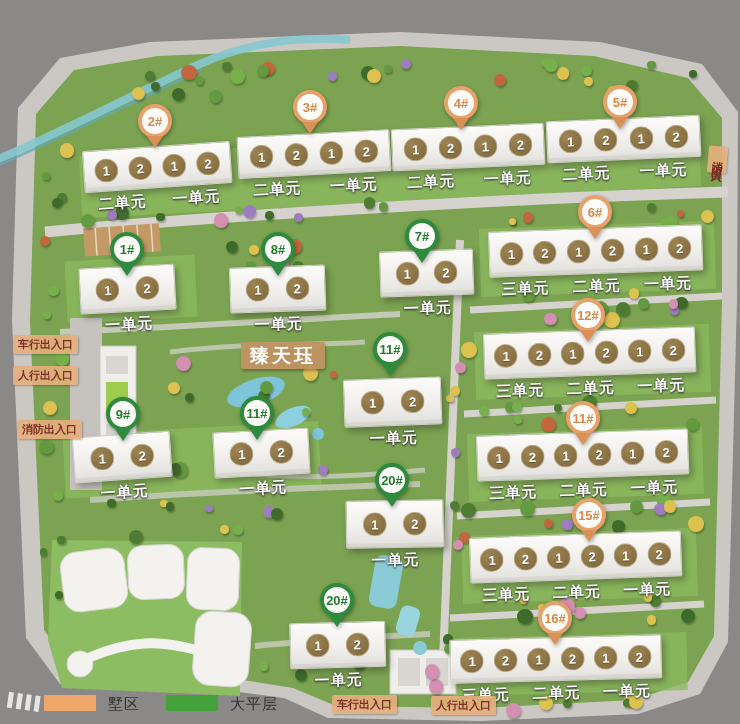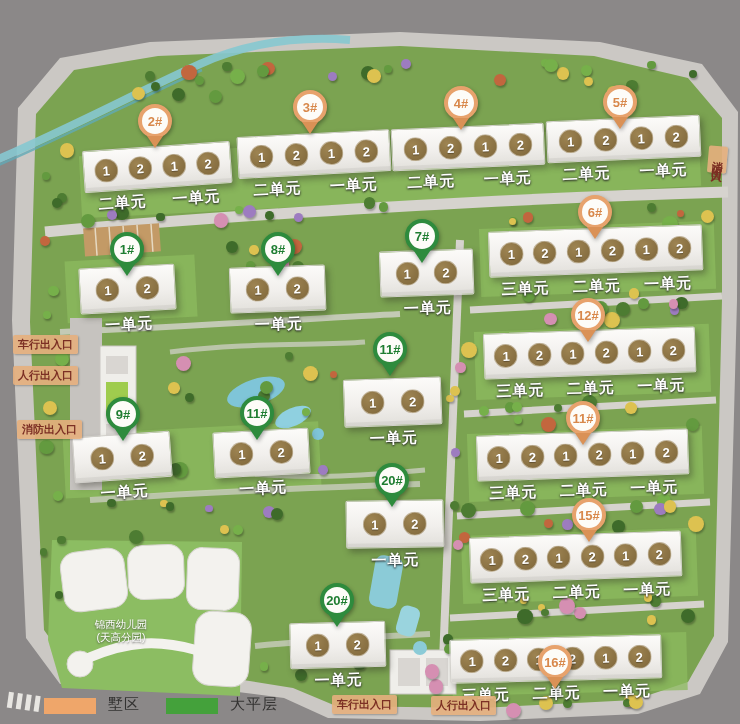--- a/index.html
+++ b/index.html
@@ -36,21 +36,21 @@
   .entrance{position:absolute;background:rgba(230,175,125,.9);color:#7c2f24;font-size:11px;
         font-weight:bold;padding:2px 5px;border-radius:2px;white-space:nowrap;
         box-shadow:1px 1px 2px rgba(0,0,0,.25);}
   .entrance.v{writing-mode:vertical-rl;padding:6px 2px;letter-spacing:3px;transform:rotate(5deg);}
   .title-box{position:absolute;left:241px;top:342px;width:84px;height:27px;border-radius:3px;
         background:rgba(192,146,98,.94);color:#fff;font-size:19px;font-weight:bold;letter-spacing:3px;
         display:flex;align-items:center;justify-content:center;box-shadow:1px 2px 3px rgba(0,0,0,.3);}
   .kg-label{position:absolute;left:78px;top:618px;width:86px;text-align:center;color:#fff;
         font-size:10.5px;line-height:13px;text-shadow:0 1px 2px rgba(50,50,50,.8);}
   .legend{position:absolute;left:44px;top:695px;display:flex;align-items:center;}
-  .legend-item{display:flex;align-items:flex-end;margin-right:26px;}
+  .legend-item{display:flex;align-items:flex-start;margin-right:26px;}
   .legend-swatch{width:52px;height:16px;margin-right:12px;}
   .legend-label{font-size:15px;color:#333231;letter-spacing:1px;}
   .watermark{position:absolute;right:3px;top:687px;font-size:17px;font-weight:bold;
         color:rgba(72,70,68,.88);letter-spacing:1px;}
 </style>
 </head>
 <body>
 
 <div id="stage">
 
@@ -543,21 +543,21 @@
         <div class="pin-tail"></div>
       </div>
       <div class="pin orange" style="left: 566px; top: 401px;">
         <div class="pin-circle">11#</div>
         <div class="pin-tail"></div>
       </div>
       <div class="pin orange" style="left: 572px; top: 498px;">
         <div class="pin-circle">15#</div>
         <div class="pin-tail"></div>
       </div>
-      <div class="pin orange" style="left: 538px; top: 601px; margin-top: 44px;">
+      <div class="pin orange" style="left: 538px; top: 601px;">
         <div class="pin-circle">16#</div>
         <div class="pin-tail"></div>
       </div>
       <div class="pin green" style="left: 110px; top: 232px;">
         <div class="pin-circle">1#</div>
         <div class="pin-tail"></div>
       </div>
       <div class="pin green" style="left: 261px; top: 232px;">
         <div class="pin-circle">8#</div>
         <div class="pin-tail"></div>
@@ -582,24 +582,21 @@
         <div class="pin-circle">20#</div>
         <div class="pin-tail"></div>
       </div>
       <div class="pin green" style="left: 320px; top: 583px;">
         <div class="pin-circle">20#</div>
         <div class="pin-tail"></div>
       </div>
     </div>
 
   <div id="labels">
-    <div class="kg-label">
-      <div>锦西幼儿园</div>
-      <div>(天高分园)</div>
-    </div>
+    <div class="title-box">臻天珏</div>
     <div class="legend" id="legend">
         <div class="legend-item">
           <div class="legend-swatch" style="background: rgb(239, 166, 106);"></div>
           <span class="legend-label">墅区</span>
         </div>
         <div class="legend-item">
           <div class="legend-swatch" style="background: rgb(68, 161, 59);"></div>
           <span class="legend-label">大平层</span>
         </div>
       </div>

